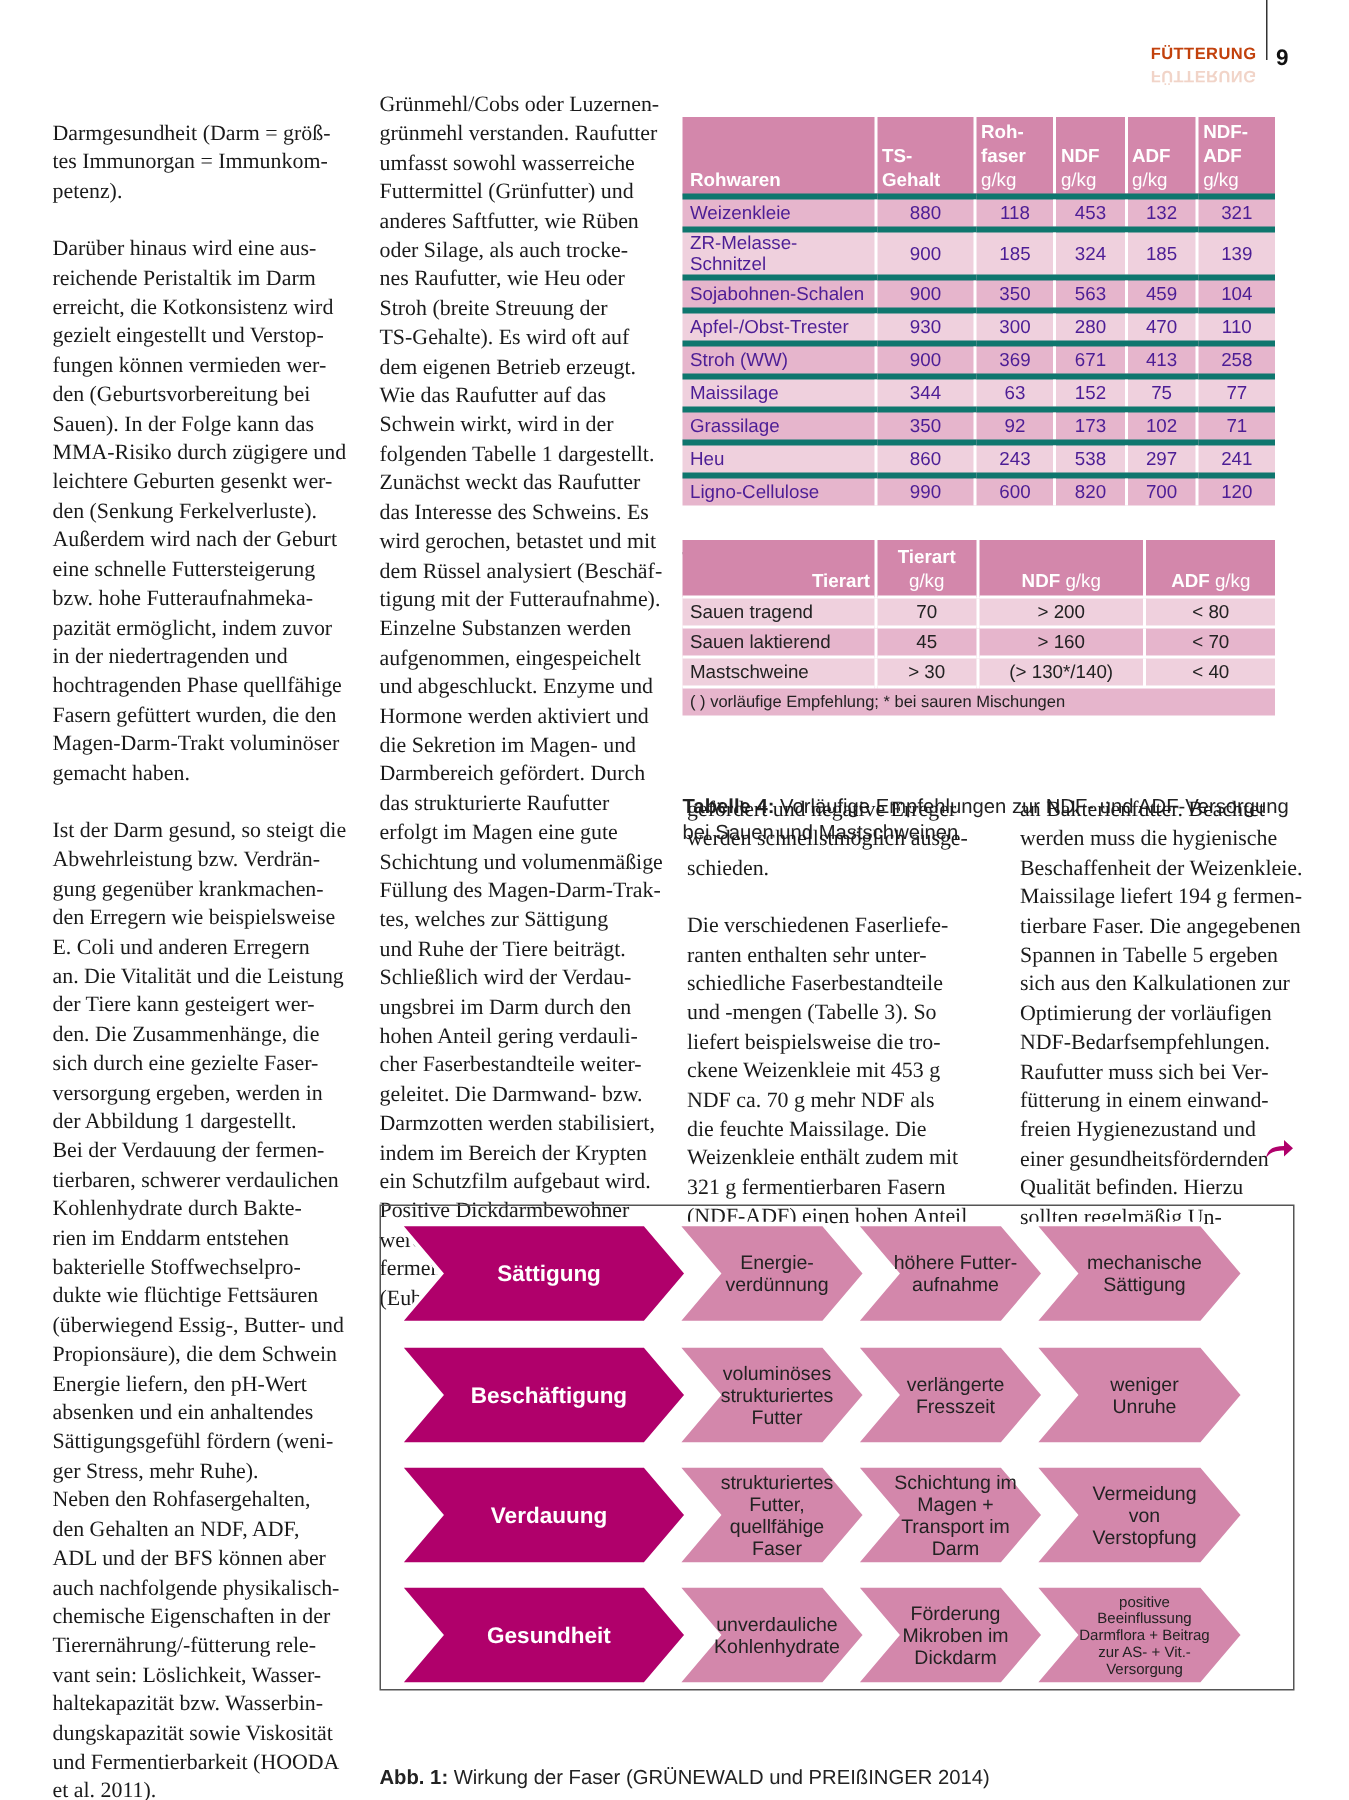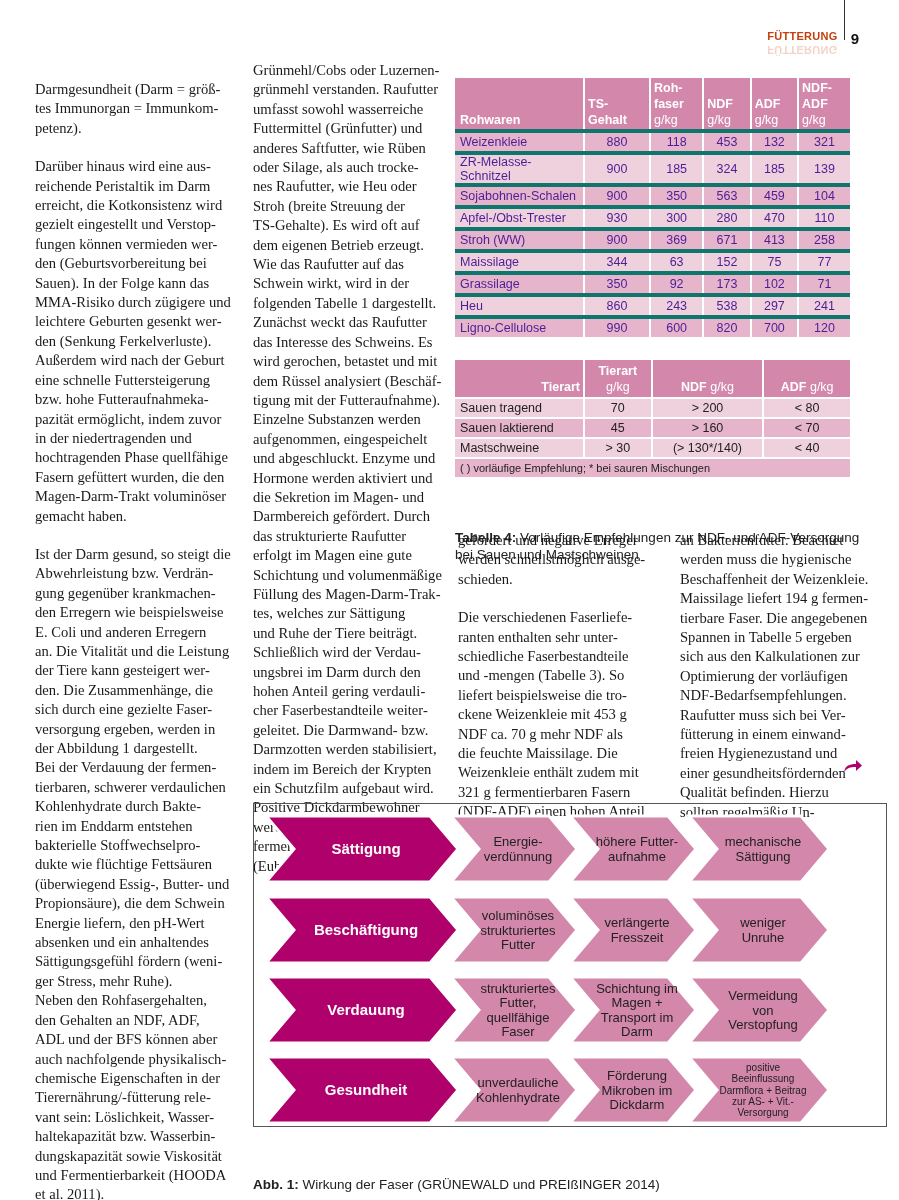--- a/index.html
+++ b/index.html
@@ -34,21 +34,21 @@
   .t4 th:first-child{text-align:right;padding-left:5px;}
   .t4 th .u{font-weight:normal;}
   .t4 td{height:18px;text-align:center;padding:0 3px;border-right:2px solid #fff;border-top:2px solid #fff;color:#222;}
   .t4 td:first-child{text-align:left;padding-left:5px;}
   .t4 th:last-child,.t4 td:last-child{border-right:none;}
   .t4 tr.odd td{background:#efd0dd;}
   .t4 tr.even td{background:#e6b5cc;}
   .t4 tr.note td{background:#e6b5cc;text-align:left;font-size:11px;padding-left:5px;}
   .cap4{left:455px;top:485px;width:410px;}
   .arrow-next{position:absolute;left:843px;top:759px;width:20px;height:14px;}
-  .fig{position:absolute;left:253px;top:803px;width:608px;height:322px;border:1px solid #555;padding-left:24px;}
+  .fig{position:absolute;left:253px;top:803px;width:608px;height:322px;border:1px solid #555;}
   .fig svg{position:absolute;left:0;top:0;}
   .cap1{left:253px;top:1132px;width:610px;}
 </style>
 </head>
 <body>
 
 <div class="hdr">
   <div class="hdr-title">
     <span>FÜTTERUNG</span>
     <span class="refl">FÜTTERUNG</span>

